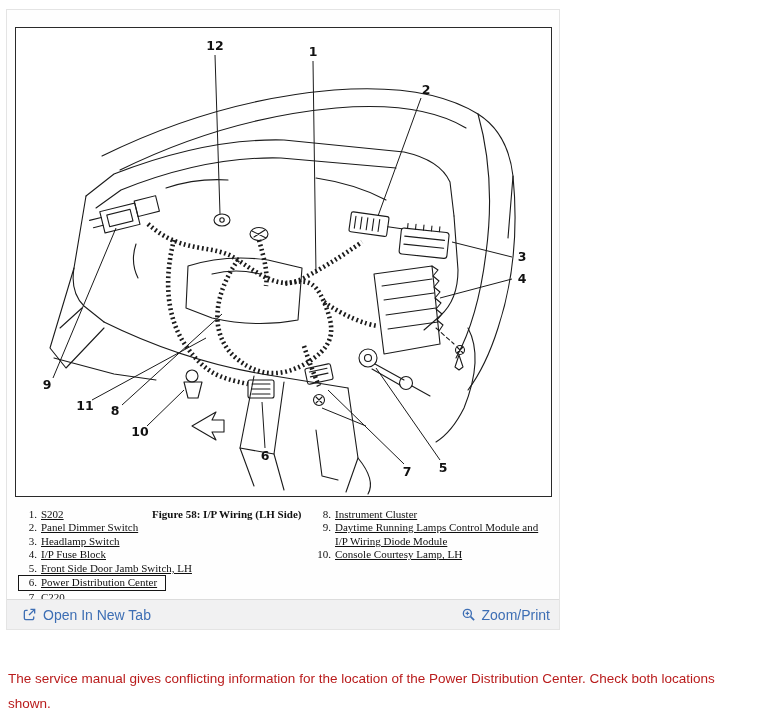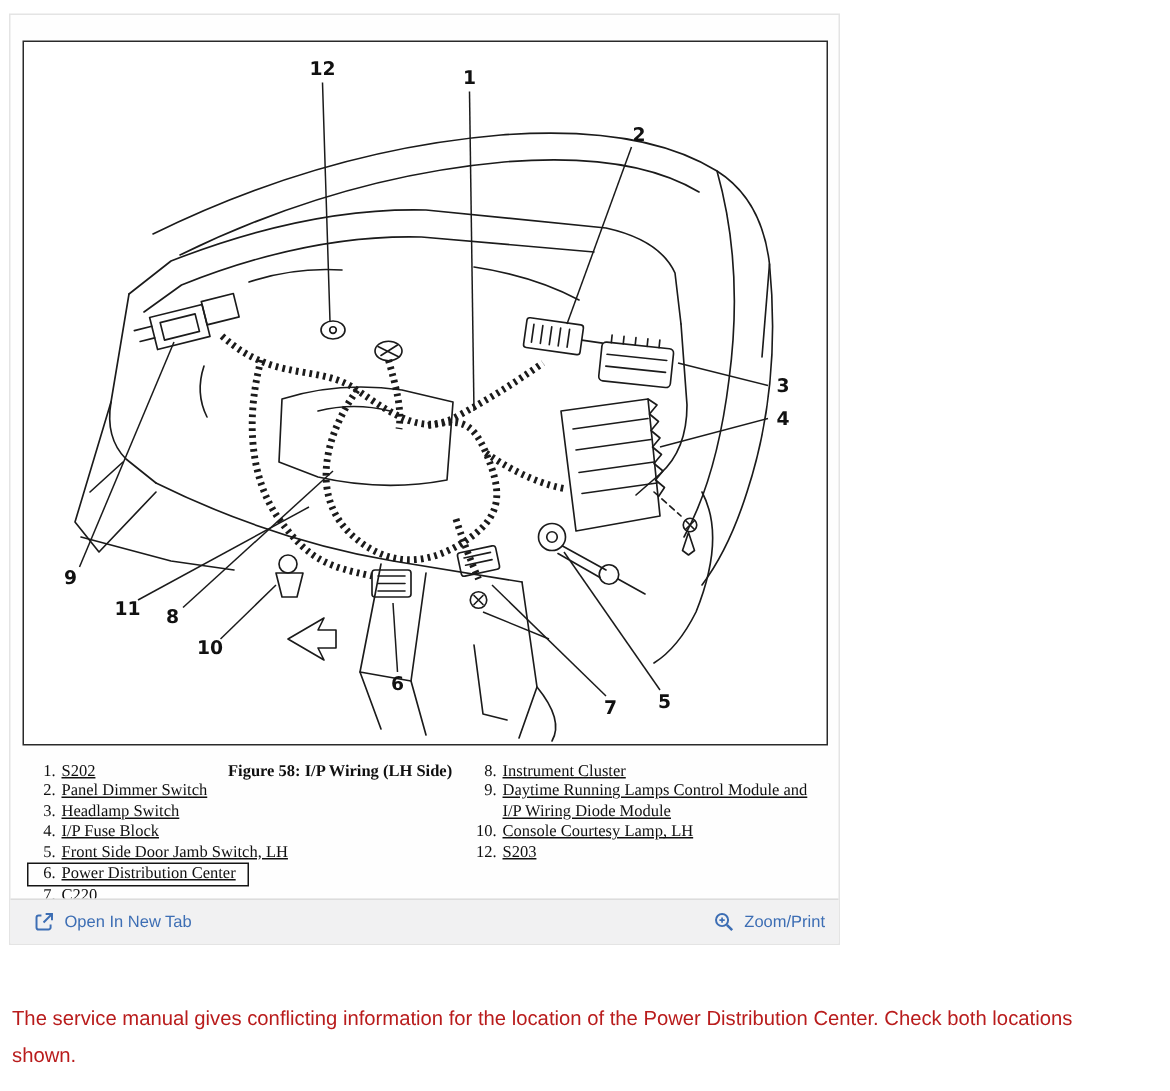--- a/index.html
+++ b/index.html
@@ -24,21 +24,21 @@
   .llabel { flex: 1; text-decoration: underline; }
   .hl-box { display: inline-flex; border: 1px solid #151515; padding: 0 8px 1px 0;
             position: relative; left: -2px; }
   .hl-box .lnum { width: 18px; }
 
   .footer { position: absolute; left: 0; bottom: 0; width: 100%; height: 30px;
             background: #f1f1f2; border-top: 1px solid #dcdcdc;
             display: flex; align-items: center; justify-content: space-between;
             padding: 0 9px 0 15px; }
   .link { display: inline-flex; align-items: center; gap: 6px; color: #3d6eb4;
-          font-size: 11px; text-decoration: none; cursor: pointer; }
+          font-size: 14px; text-decoration: none; cursor: pointer; }
   .link svg { flex: none; }
 
   .note { position: absolute; left: 8px; top: 666px; width: 745px;
           font-size: 13.5px; line-height: 25px; color: #b91c1c; }
 
   .art { stroke: #1b1b1b; stroke-width: 1.1; fill: none; stroke-linecap: round; stroke-linejoin: round; }
   .loom { stroke: #1b1b1b; stroke-width: 4.6; fill: none; stroke-dasharray: 1.8 2.8; }
   .leader { stroke: #1b1b1b; stroke-width: 1; fill: none; }
   .callout { font-family: "DejaVu Sans", sans-serif; font-size: 12.5px; font-weight: bold;
              fill: #111; text-anchor: middle; }
@@ -234,24 +234,20 @@
             <span class="lnum">8.</span>
             <span class="llabel">Instrument Cluster</span>
           </div>
           <div class="lrow">
             <span class="lnum">9.</span>
             <span class="llabel">Daytime Running Lamps Control Module and I/P Wiring Diode Module</span>
           </div>
           <div class="lrow">
             <span class="lnum">10.</span>
             <span class="llabel">Console Courtesy Lamp, LH</span>
-          </div>
-          <div class="lrow">
-            <span class="lnum">12.</span>
-            <span class="llabel">S203</span>
           </div>
         </div>
       </div>
     </div>
 
     <div class="footer">
       <a class="link">
         <svg width="15" height="15" viewBox="0 0 16 16">
           <path d="M6 3.5 H4 A1.5 1.5 0 0 0 2.5 5 V12 A1.5 1.5 0 0 0 4 13.5 H11 A1.5 1.5 0 0 0 12.5 12 V10" fill="none" stroke="currentColor" stroke-width="1.4"></path>
           <path d="M9 2.5 H13.5 V7" fill="none" stroke="currentColor" stroke-width="1.4"></path>

